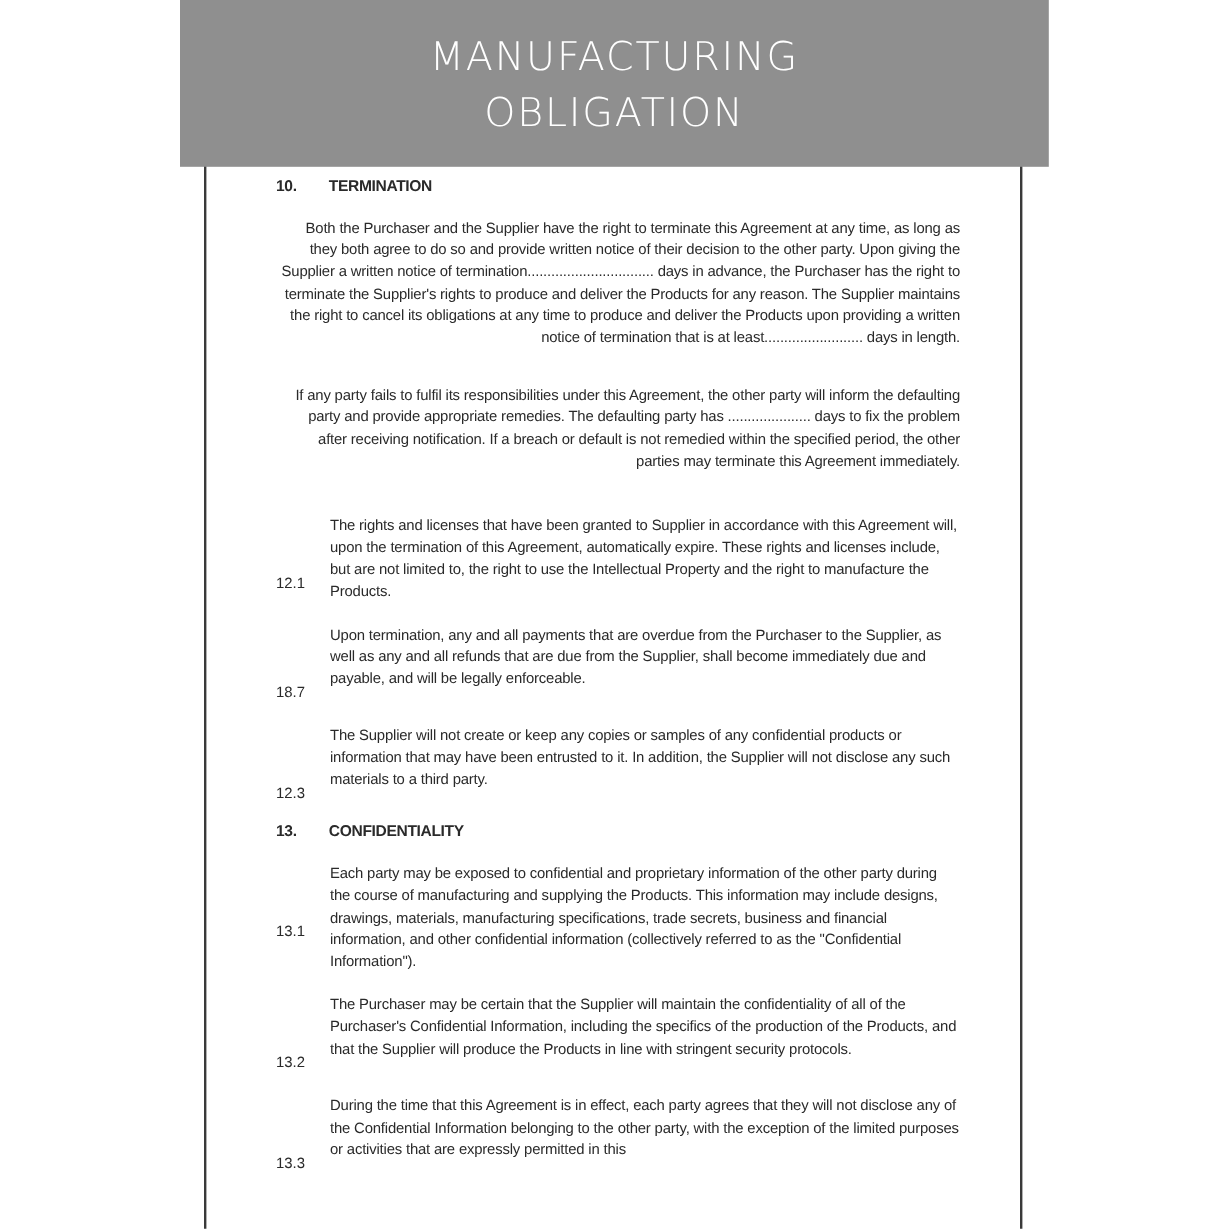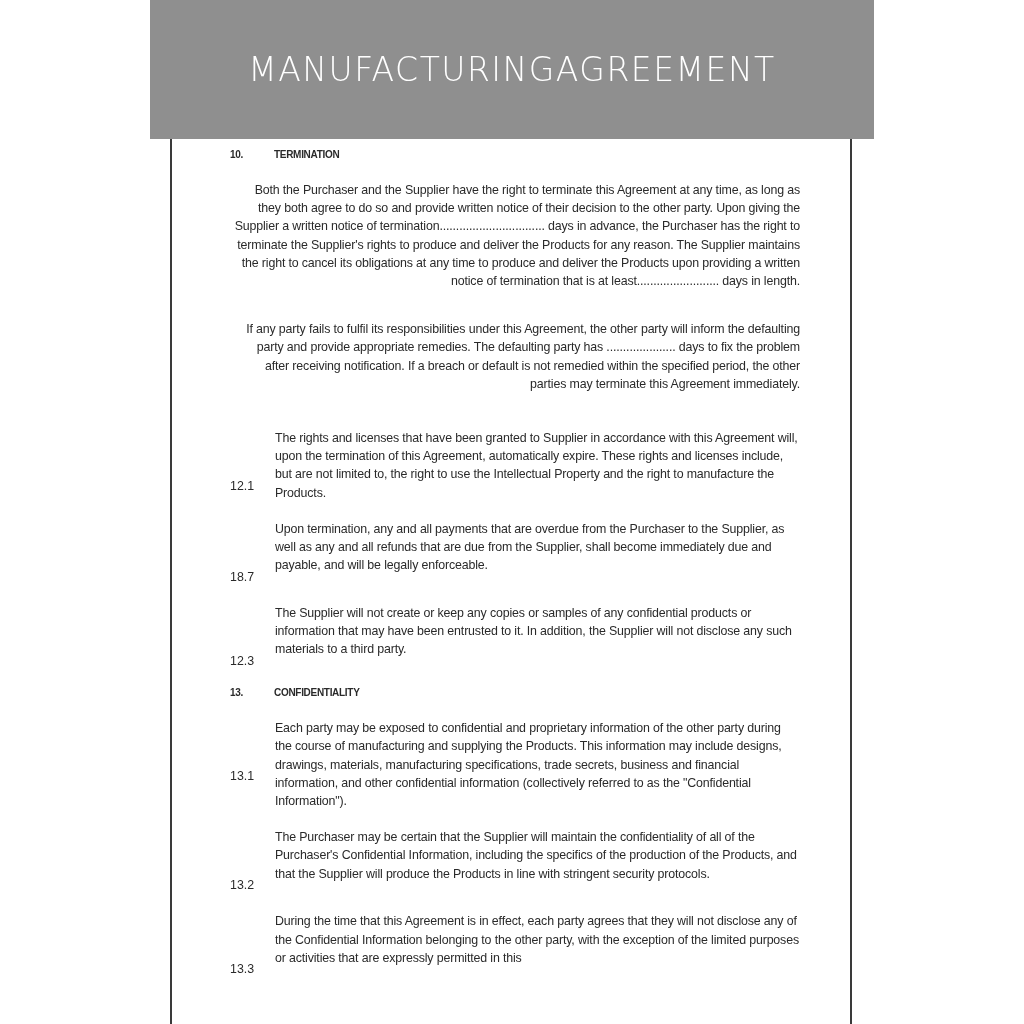--- a/index.html
+++ b/index.html
@@ -26,21 +26,21 @@
       box-sizing: border-box;
     }
     .banner {
       position: absolute;
       left: 150px;
       top: 0;
       width: 724px;
       height: 139px;
       background: #8f8f8f;
       display: flex;
-      flex-direction: row;
+      flex-direction: column;
       align-items: center;
       justify-content: center;
       z-index: 2;
     }
     .banner-line {
       color: #ffffff;
       font-family: "DejaVu Sans", sans-serif;
       font-weight: 300;
       font-size: 33px;
       letter-spacing: 1.5px;
@@ -53,21 +53,21 @@
       top: 145px;
       width: 570px;
       color: #2a2a2a;
       font-size: 12.4px;
       line-height: 18.2px;
       z-index: 1;
     }
     .heading {
       display: flex;
       font-weight: bold;
-      font-size: 10px;
+      font-size: 13px;
       letter-spacing: -0.3px;
       height: 19px;
       line-height: 19px;
     }
     .heading .num {
       width: 44px;
       flex: none;
     }
     .para {
       margin: 0;
@@ -87,21 +87,21 @@
       letter-spacing: -0.15px;
     }
     .gap-h { height: 17px; }
     .gap-s { height: 18px; }
   </style>
 </head>
 <body>
 
 <div class="banner">
   <div class="banner-line">MANUFACTURING</div>
-  <div class="banner-line">AGREEMENT</div>
+  <div class="banner-line">OBLIGATION</div>
 </div>
 
 <div class="page"></div>
 
 <div class="content">
 
   <div class="heading">
     <span class="num">10.</span>
     <span>TERMINATION</span>
   </div>

